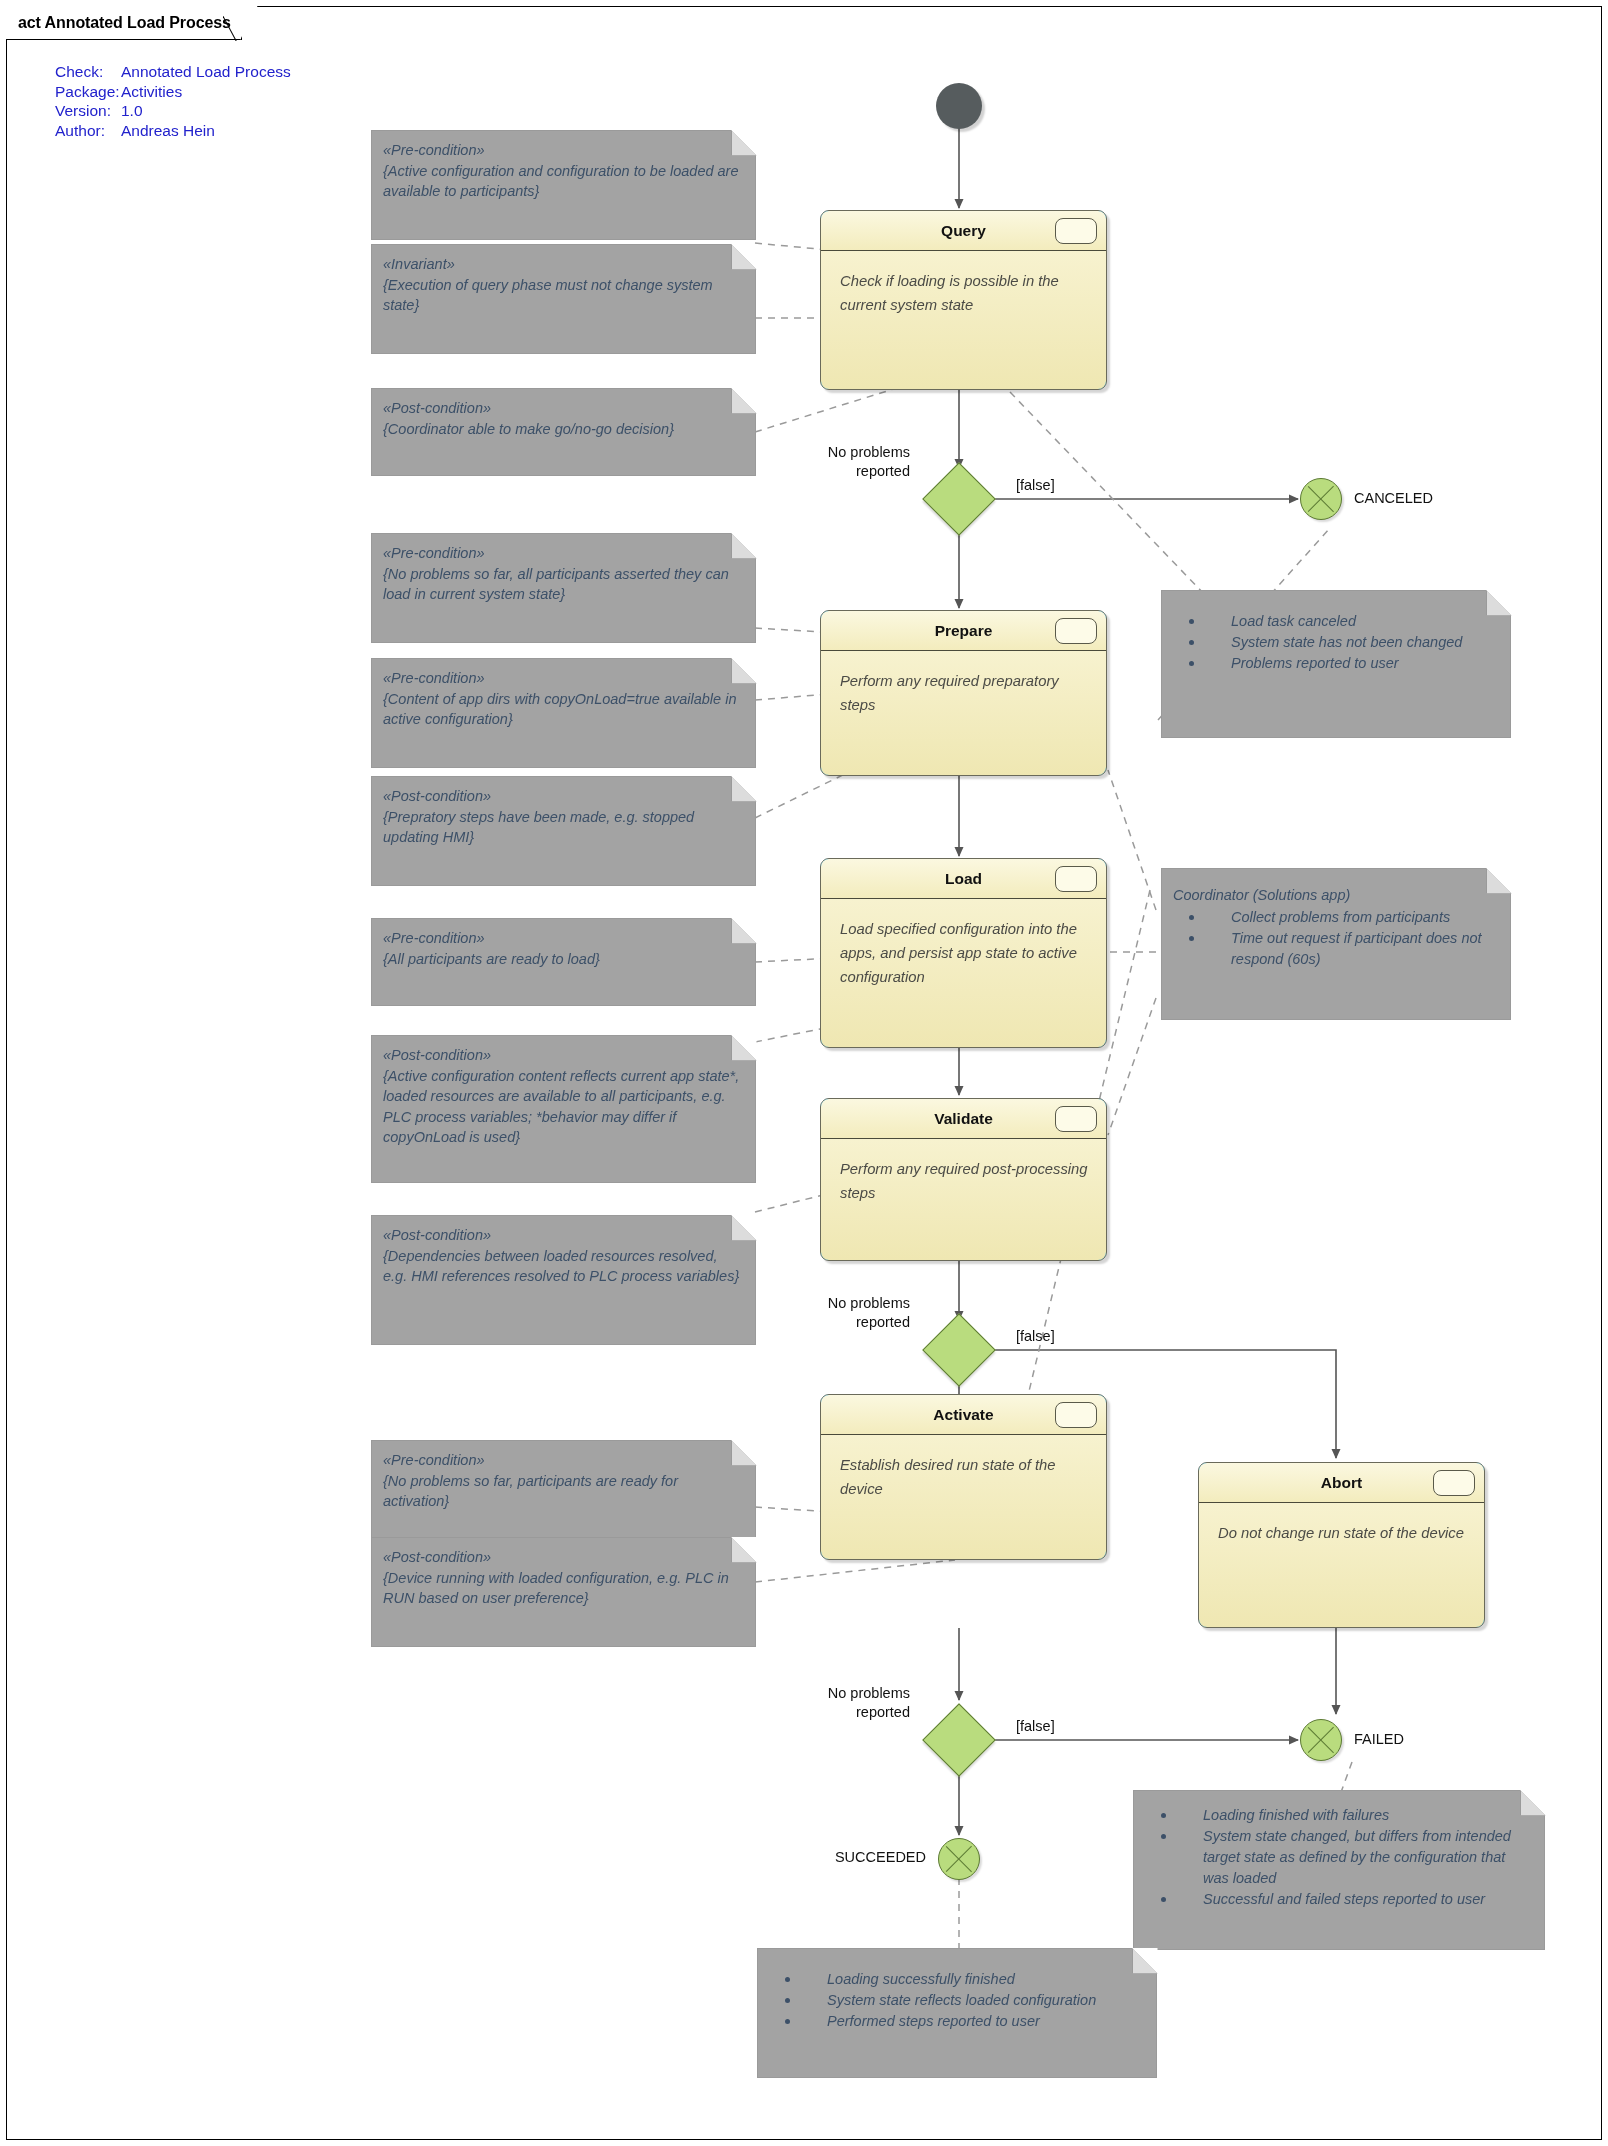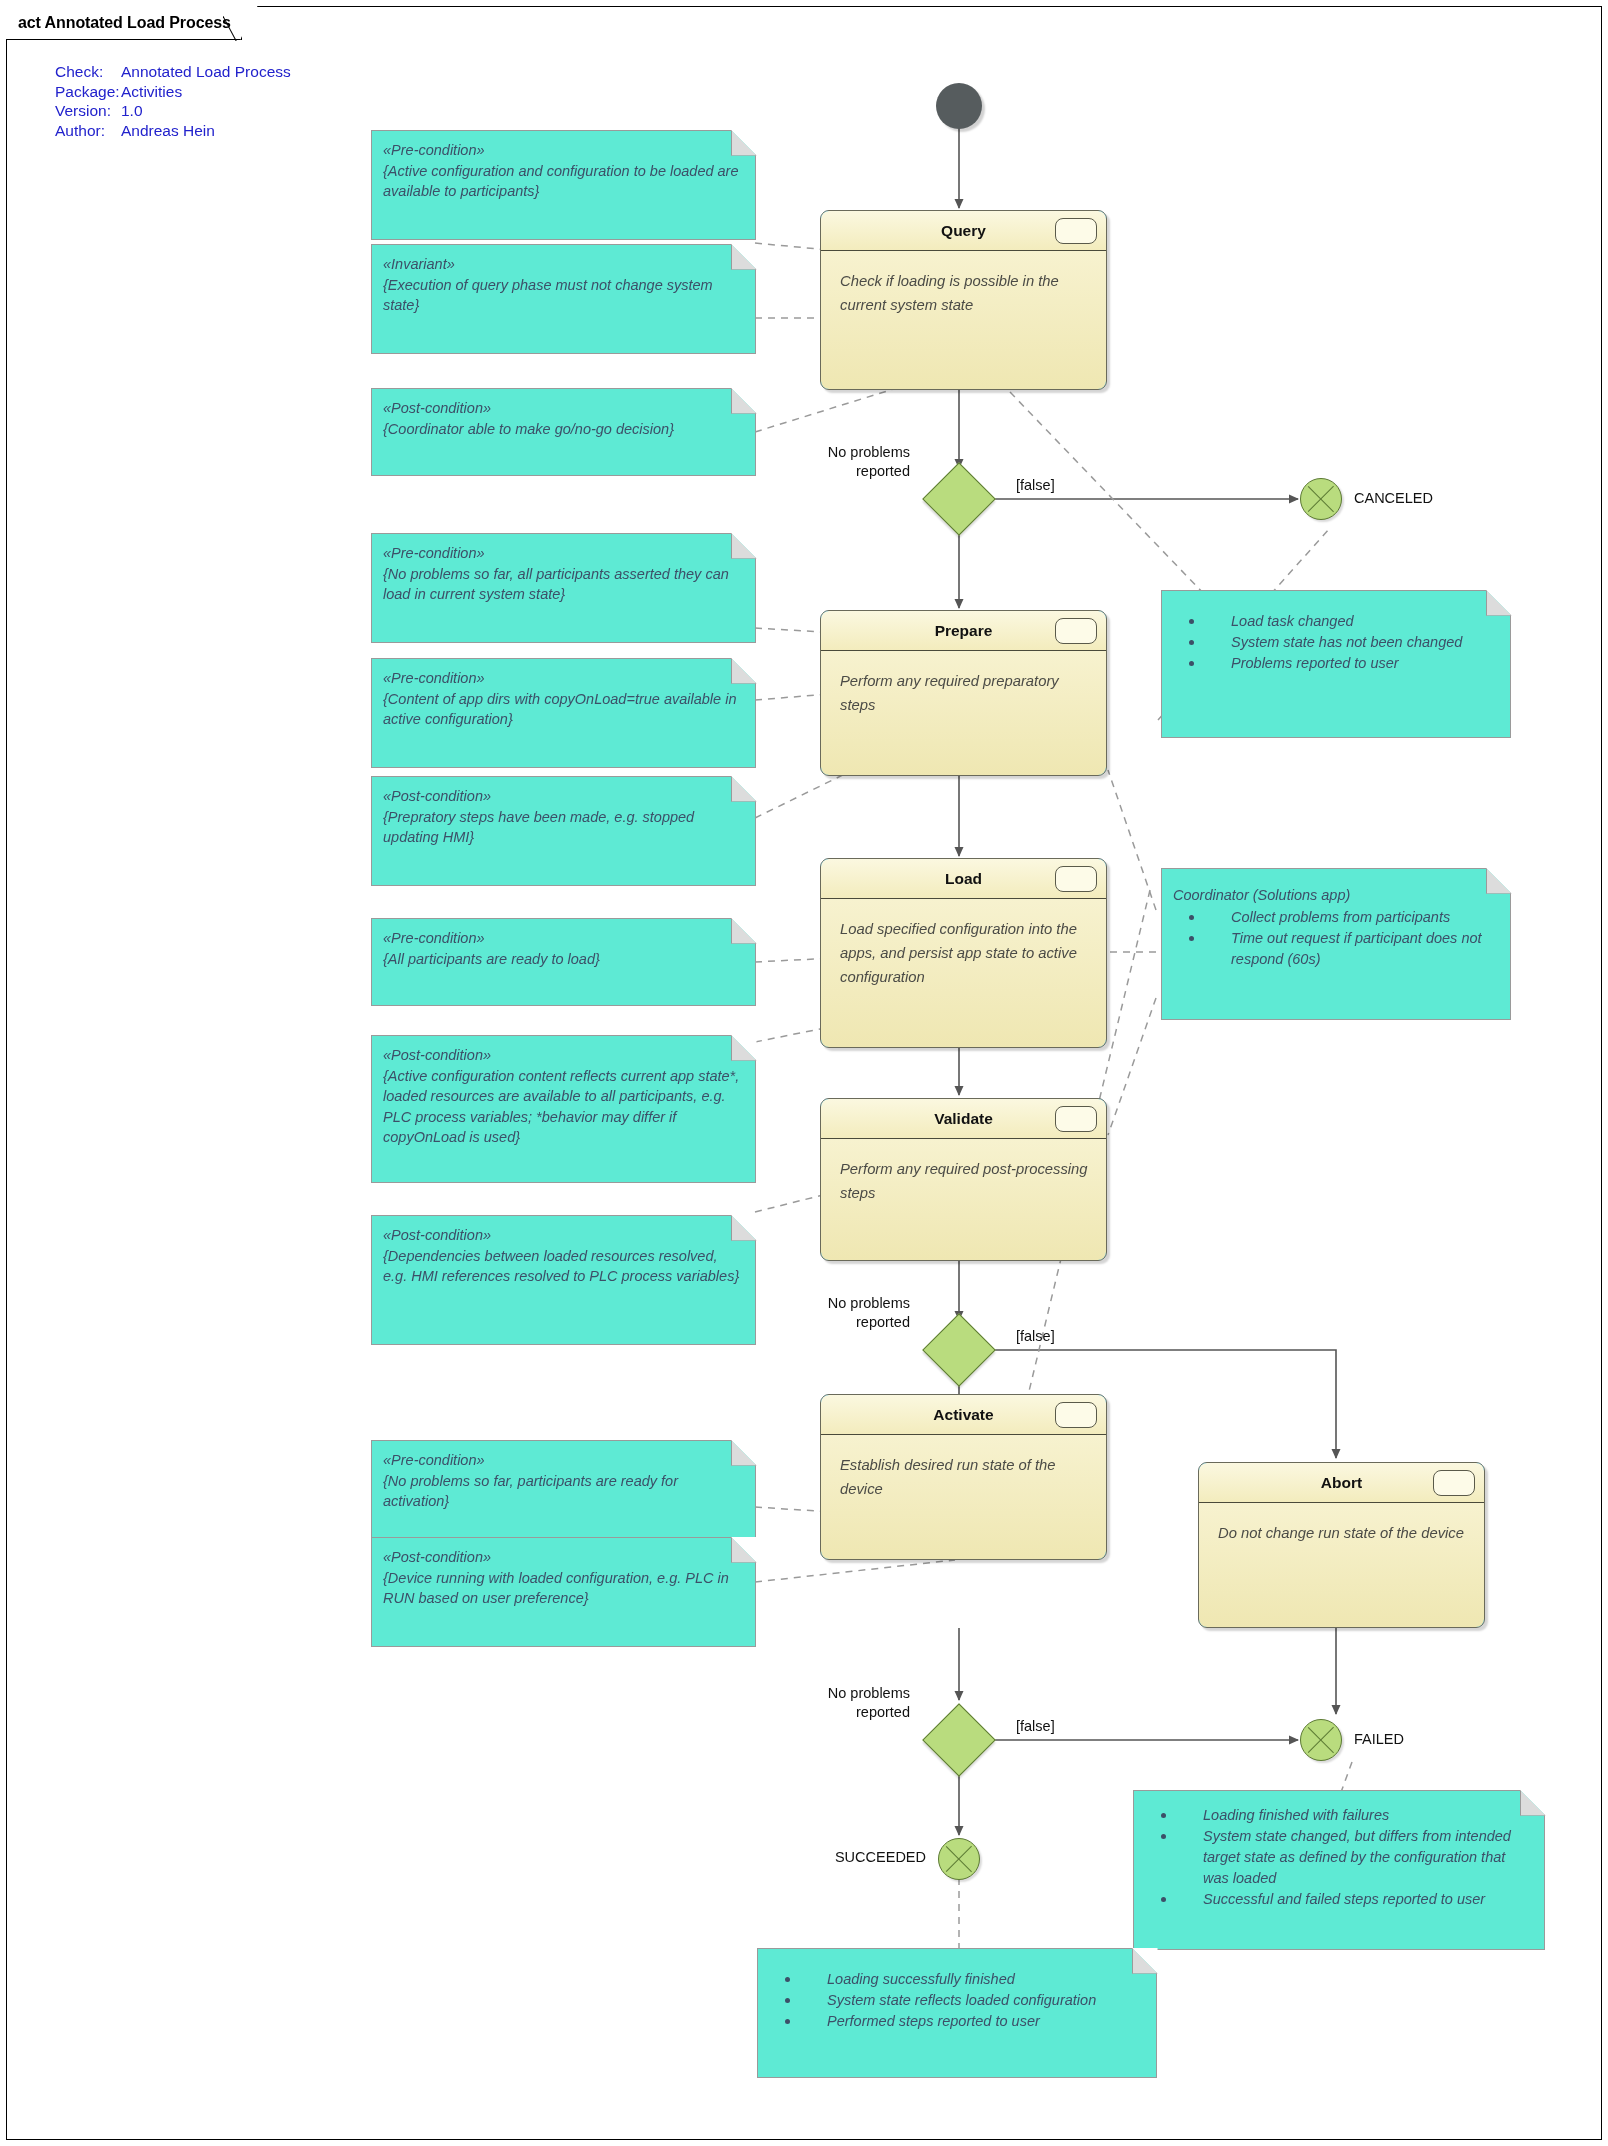--- a/index.html
+++ b/index.html
@@ -66,21 +66,21 @@
     font-size:15.5px;
     line-height:19.5px;
   }
   .meta-row { display:flex; }
   .meta-key { width:66px; }
   .meta-val { }
 
   
   .note {
     position:absolute;
-    background:#5eead4;
+    background:#a3a3a3;
     border:1.5px solid #9a9a9a;
     color:#3c5068;
     font-style:italic;
     font-size:14.5px;
     line-height:20.5px;
     padding:9px 12px 9px 11px;
   }
   .note .fold {
     position:absolute;
     right:-1.5px; top:-1.5px;
@@ -399,21 +399,21 @@
       <div class="note-line">«Post-condition»</div>
       <div class="note-line">{Device running with loaded configuration, e.g. PLC in RUN based on user preference}</div>
     </div>
   </div>
 
   <div class="note" style="left:1161px; top:590px; width:350px; height:148px; padding-top:20px;">
     <span class="fold2"></span>
     <span class="fold"></span>
     <div class="note-body">
       <ul>
-        <li>Load task changed</li>
+        <li>Load task canceled</li>
         <li>System state has not been changed</li>
         <li>Problems reported to user</li>
       </ul>
     </div>
   </div>
 
   <div class="note" style="left:1161px; top:868px; width:350px; height:152px; padding-top:16px;">
     <span class="fold2"></span>
     <span class="fold"></span>
     <div class="note-body">

